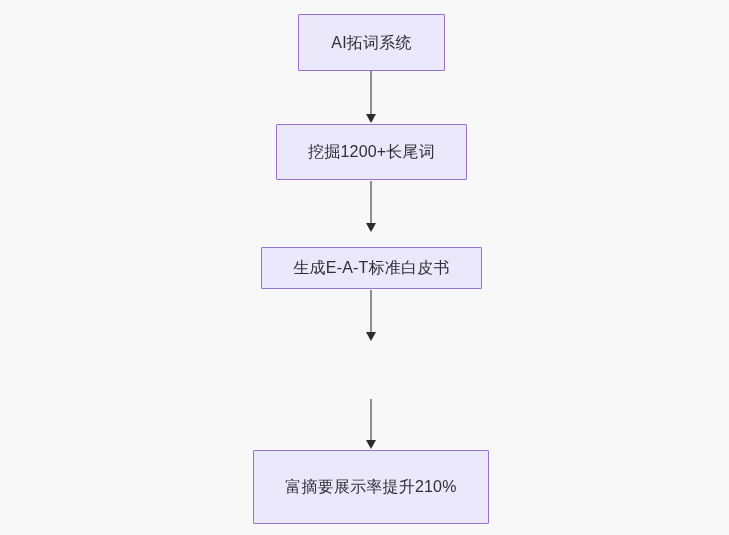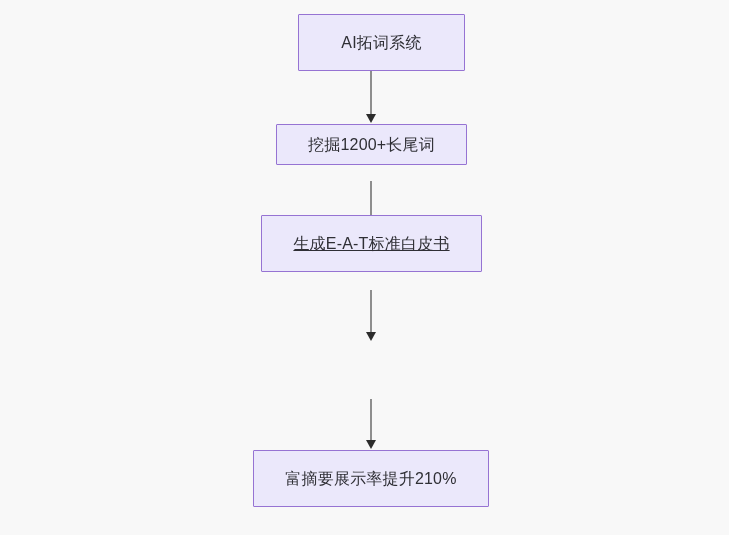--- a/index.html
+++ b/index.html
@@ -61,30 +61,30 @@
 
   <div class="connector" style="left:370px; top:181px; height:43px;"></div>
   <div class="arrowhead" style="left:365.5px; top:223px;"></div>
 
   <div class="connector" style="left:370px; top:290px; height:43px;"></div>
   <div class="arrowhead" style="left:365.5px; top:332px;"></div>
 
   <div class="connector" style="left:370px; top:399px; height:42px;"></div>
   <div class="arrowhead" style="left:365.5px; top:440px;"></div>
 
-  <div class="node" style="left:298px; top:14px; width:167px; height:57px;">
+  <div class="node" style="left:298px; top:14px; width:147px; height:57px;">
     <span class="node-label">AI拓词系统</span>
   </div>
 
-  <div class="node" style="left:276px; top:124px; width:191px; height:41px;">
+  <div class="node" style="left:276px; top:124px; width:191px; height:56px;">
     <span class="node-label">挖掘1200+长尾词</span>
   </div>
 
-  <div class="node" style="left:261px; top:215px; width:221px; height:57px;text-decoration:underline;">
+  <div class="node" style="left:261px; top:247px; width:221px; height:42px;">
     <span class="node-label">生成E-A-T标准白皮书</span>
   </div>
 
 
-  <div class="node" style="left:253px; top:450px; width:236px; height:57px;">
+  <div class="node" style="left:253px; top:450px; width:236px; height:74px;">
     <span class="node-label">富摘要展示率提升210%</span>
   </div>
 
 </div>
 
 </body></html>

